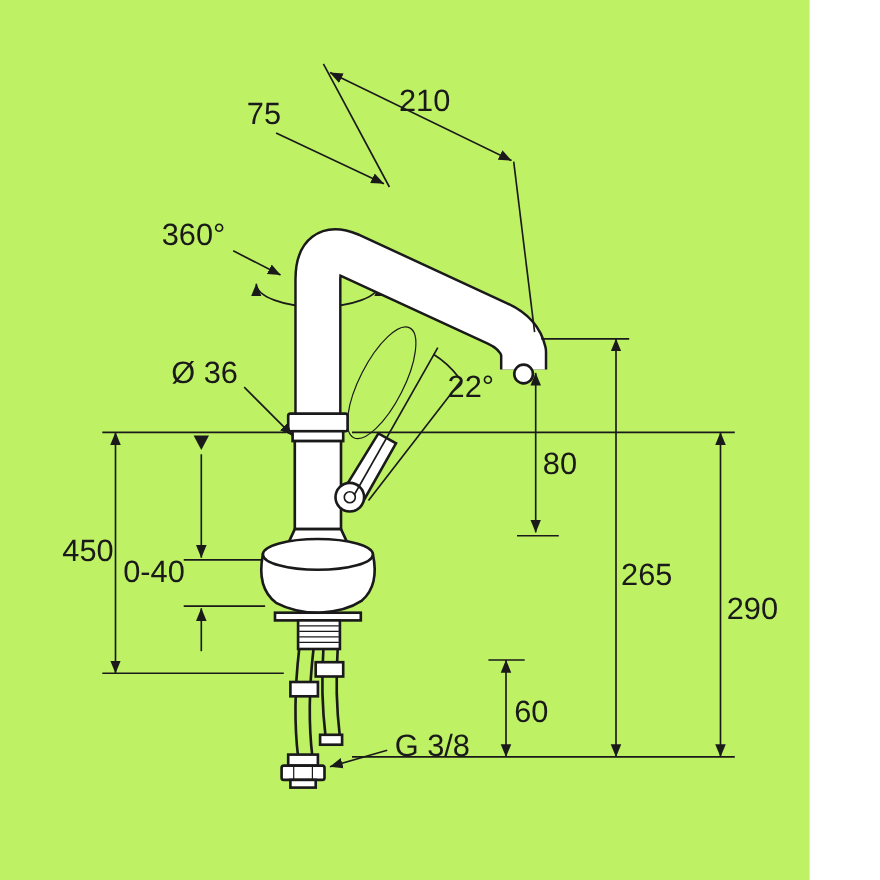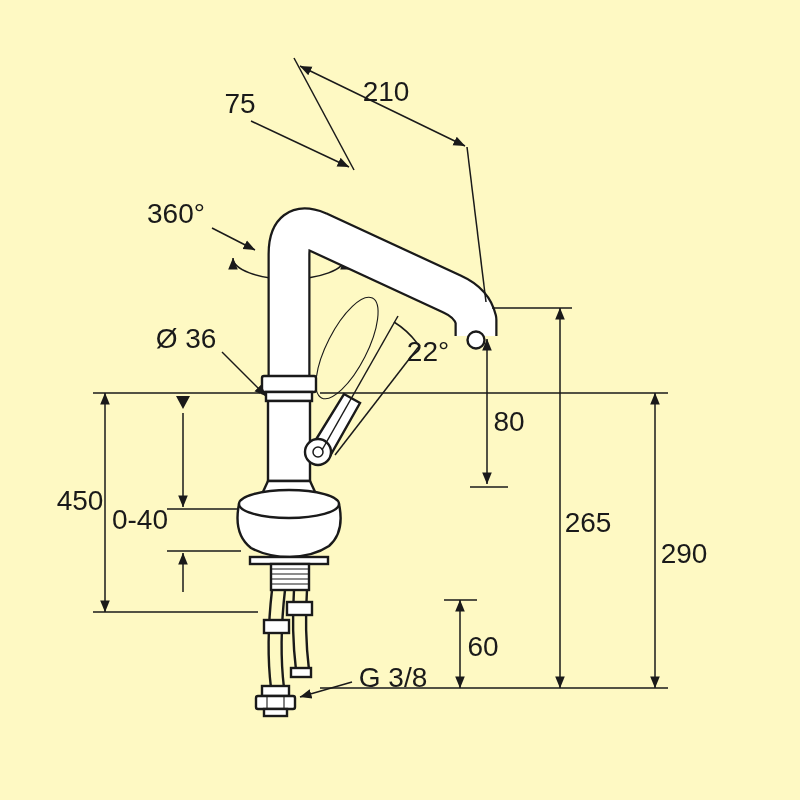--- a/index.html
+++ b/index.html
@@ -1,16 +1,16 @@
 <!DOCTYPE html>
 <html><head>
 <meta charset="utf-8">
 <style>
   html,body{margin:0;padding:0;background:#fff;}
-  .page{width:800px;height:800px;background:#fef9c3;position:relative;overflow:hidden;}
+  .page{width:736px;height:800px;background:#bef264;position:relative;overflow:hidden;}
   svg{display:block;}
   text{font-family:"Liberation Sans",sans-serif;font-size:28px;fill:#1a1a1a;}
   .thick{stroke:#1a1a1a;stroke-width:2.4;fill:#ffffff;}
   .thickline{stroke:#1a1a1a;stroke-width:2.4;fill:none;}
   .thin{stroke:#1a1a1a;stroke-width:1.5;fill:none;}
   .hair{stroke:#1a1a1a;stroke-width:1.1;fill:none;}
 </style>
 </head>
 <body>
 

